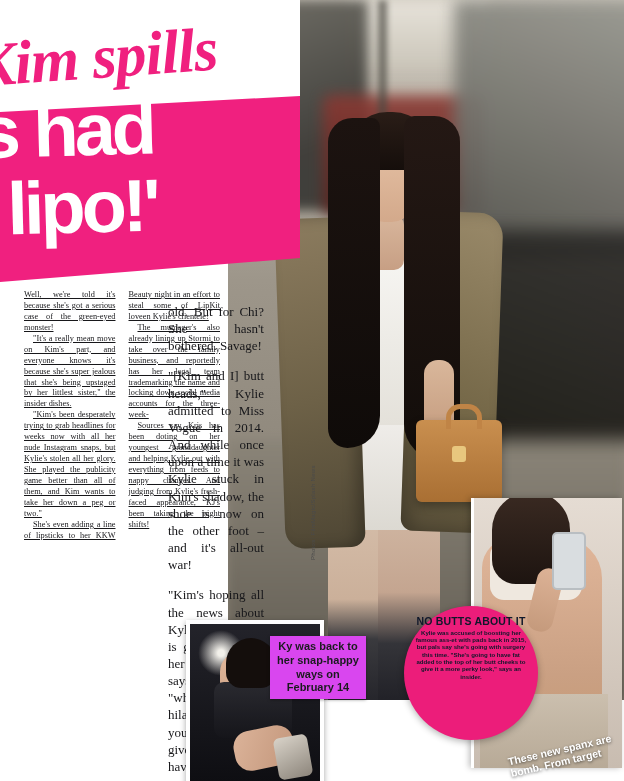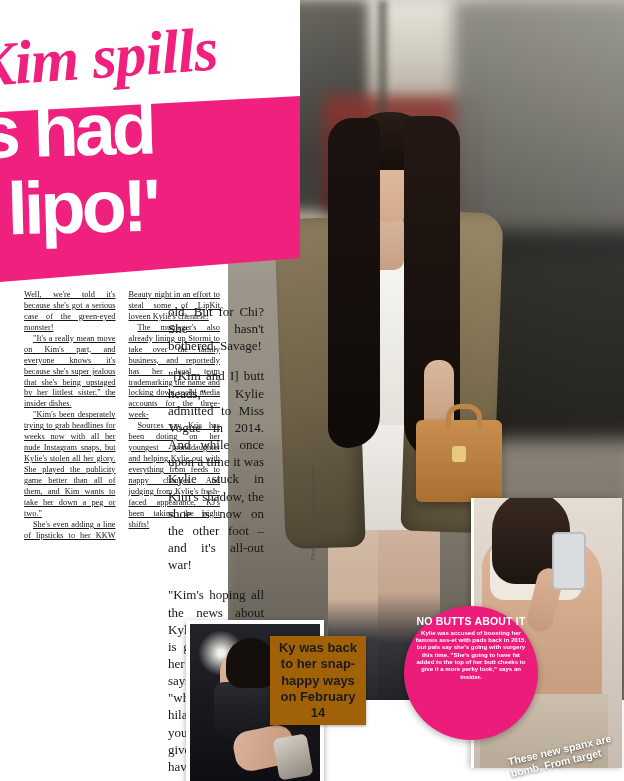--- a/index.html
+++ b/index.html
@@ -279,34 +279,34 @@
   }
   .bl-boot{
     position:absolute;left:86px;top:112px;width:34px;height:42px;
     background:linear-gradient(160deg,#d8d2c8,#8d867c);border-radius:6px;
     transform:rotate(-10deg);
   }
 
   
   .cap-snap{
     position:absolute;left:270px;top:636px;width:86px;
-    background:#a16207;
+    background:#d946ef;
     padding:4px 5px;
     font-family:"Liberation Sans", sans-serif;
-    font-weight:700;font-size:13px;line-height:1.25;
+    font-weight:700;font-size:11px;line-height:1.25;
     color:#1b1b1f;text-align:center;
     box-shadow:0 1px 3px rgba(0,0,0,.35);
   }
 
   
   .circle{
     position:absolute;left:404px;top:606px;width:134px;height:134px;
     border-radius:50%;
     background:#ec1d7a;
-    color:#ffffff;
+    color:#0f172a;
     font-family:"Liberation Sans", sans-serif;
     text-align:center;
     padding:10px 11px 0;
     box-sizing:border-box;
     box-shadow:0 2px 7px rgba(0,0,0,.3);
   }
   .circle .ttl{
     font-weight:700;font-size:10.5px;line-height:1.02;letter-spacing:.2px;
     margin-bottom:2px;
   }

